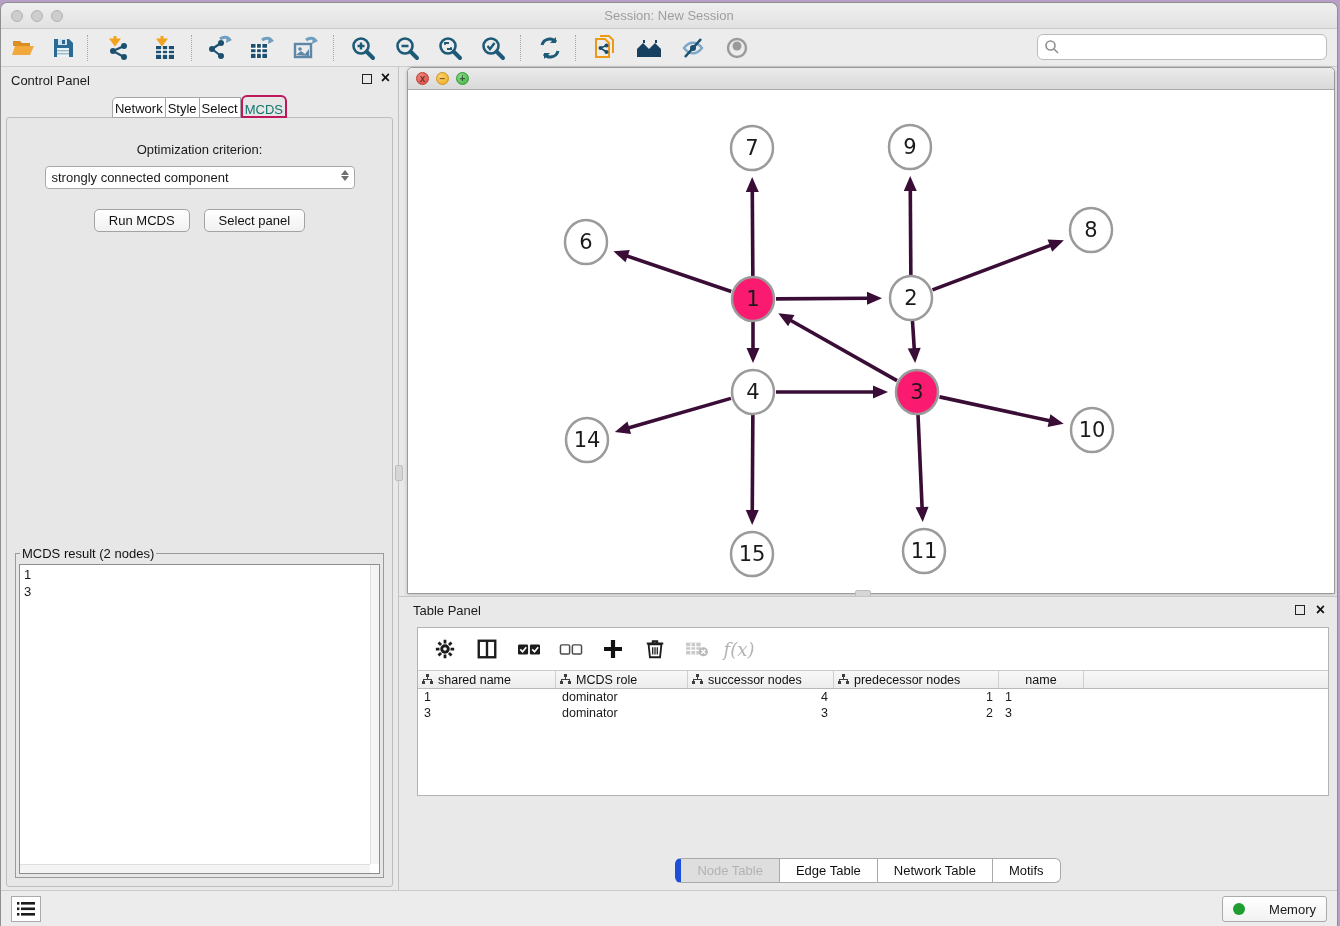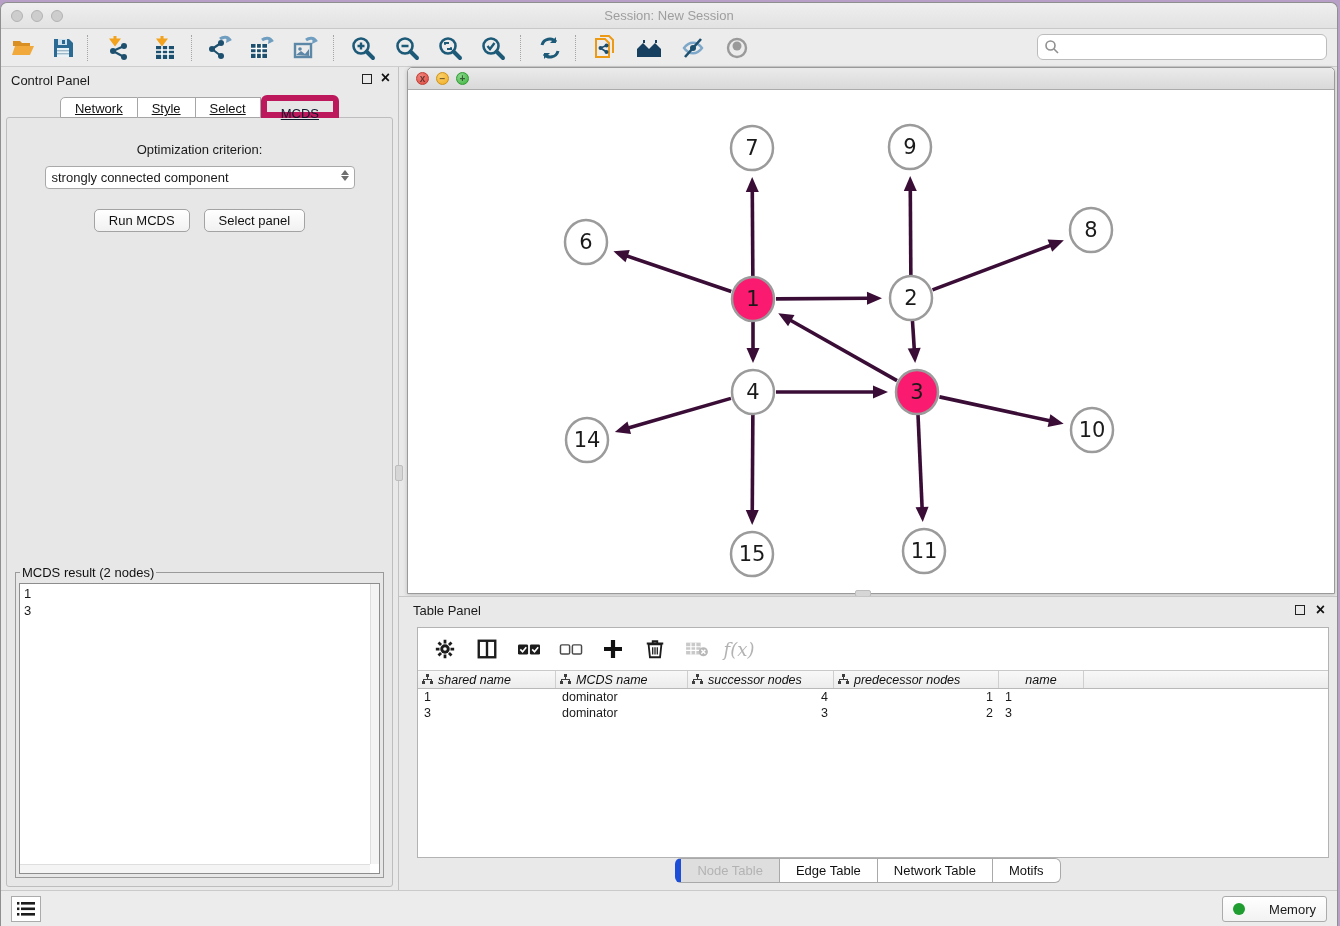--- a/index.html
+++ b/index.html
@@ -42,25 +42,25 @@
   
   .main { position:absolute; top:64px; left:0; right:0; height:824px; background:#e9e9e9; }
   
   .control-panel { position:absolute; left:0; top:0; width:398px; height:824px; border-right:1px solid #c2c2c2; }
   .panel-head { position:relative; height:26px; padding:6px 0 0 10px; }
   .panel-head .flo { position:absolute; right:26px; top:7px; width:10px; height:10px; border:1.6px solid #222; }
   .panel-head .clo { position:absolute; right:8px; top:3px; font-weight:700; font-size:16px; color:#111; line-height:16px; }
   .cp-tabs { position:absolute; top:30px; left:0; right:0; height:21px; display:flex; justify-content:center; z-index:3; }
   .cp-tab {
     background:#fff; border:1px solid #a6a6a6; border-left:none;
-    padding:3px 14px 2px; font-size:13px; color:#111;text-decoration:underline;
+    padding:3px 2px 2px; font-size:13px; color:#111;
   }
   .cp-tab:first-child { border-left:1px solid #a6a6a6; border-radius:5px 0 0 0; }
   .cp-tab.active {
-    background:#e6e6e6; color:#0f172a; border:6px solid #be185d;
+    background:#e6e6e6; color:#0f766e; border:2px solid #be185d;
     border-radius:6px 6px 0 0; margin-top:-2px; padding-top:5px;
   }
   .cp-body {
     position:absolute; top:50px; left:5px; right:5px; bottom:4px;
     background:#e7e7e7; border:1px solid #bdbdbd; border-radius:3px;
   }
   .opt-label { text-align:center; margin-top:24px; }
   .criterion {
     margin:9px auto 0; width:310px; height:23px; background:#fff;
     border:1px solid #a9a9a9; border-radius:4px; display:flex; align-items:center;
@@ -70,21 +70,21 @@
   .criterion .stepper i { width:0; height:0; border-left:4px solid transparent; border-right:4px solid transparent; }
   .criterion .stepper .up { border-bottom:5px solid #6e6e6e; }
   .criterion .stepper .dn { border-top:5px solid #6e6e6e; }
   .btn-row { display:flex; justify-content:center; gap:14px; margin-top:20px; }
   .pbtn {
     background:linear-gradient(#ffffff,#f1f1f1); border:1px solid #a3a3a3; border-radius:5px;
     padding:3px 14px; font-size:13px; color:#111;
   }
   fieldset.result {
     position:absolute; left:8px; right:8px; top:428px; bottom:8px;
-    border:1px solid #9a9a9a; padding:2px;margin-top:19px;
+    border:1px solid #9a9a9a; padding:2px;
   }
   fieldset.result legend { font-size:13px; padding:0 2px; margin-left:2px; color:#111; }
   .result-inner { position:absolute; left:3px; right:3px; top:3px; bottom:3px; background:#fff; border:1px solid #8d8d8d; overflow:hidden; }
   .result-lines { padding:1px 4px; }
   .result-lines .line { font-size:13px; line-height:17px; }
   .vtrack { position:absolute; right:0; top:0; bottom:9px; width:9px; background:#f4f4f4; border-left:1px solid #dedede; }
   .htrack { position:absolute; left:0; right:9px; bottom:0; height:9px; background:#f4f4f4; border-top:1px solid #dedede; }
   .split-handle { position:absolute; background:#d6d6d6; border:1px solid #bdbdbd; border-radius:2px; }
   
   .net-window {
@@ -100,25 +100,25 @@
   .net-title { position:absolute; left:0; right:0; top:3px; text-align:center; font-size:13px; color:#2a2a2a; }
   .dot { position:absolute; top:4px; width:13px; height:13px; border-radius:50%;
     font-size:10px; font-weight:700; text-align:center; line-height:12px; color:rgba(0,0,0,.55); }
   .dot.red { left:8px; background:radial-gradient(circle at 35% 30%, #f0837b, #dc4a3f); border:1px solid #c13b33;}
   .dot.yel { left:28px; background:radial-gradient(circle at 35% 30%, #fad06a, #f0ad22); border:1px solid #cf9217;}
   .dot.grn { left:48px; background:radial-gradient(circle at 35% 30%, #8ad88a, #3eb43f); border:1px solid #2f9a32;}
   .net-canvas { position:absolute; top:22px; left:0; width:926px; height:500px; background:#fff; }
   
   .table-panel { position:absolute; left:398px; top:529px; right:0; height:295px; background:#e9e9e9; border-top:1px solid #c6c6c6; }
   .tp-head { position:relative; height:26px; padding:6px 8px 0 14px; }
-  .tp-box { position:absolute; left:18px; right:8px; top:30px; height:231px; background:#fff; border:1px solid #b3b3b3; }
+  .tp-box { position:absolute; left:18px; right:8px; top:30px; height:169px; background:#fff; border:1px solid #b3b3b3; }
   .tp-toolbar { position:relative; height:42px; border-bottom:0; display:flex; align-items:center; gap:16px; padding-left:14px; }
   .tp-toolbar .tbi { display:flex; align-items:center; justify-content:center; width:26px; height:26px; }
   .fx { font-family:"DejaVu Serif","Liberation Serif",serif; font-style:italic; font-size:18px; color:#b3b3b3; }
-  .tbl-header { display:flex; height:19px; border-top:1px solid #c9c9c9; border-bottom:1px solid #b9b9b9; background:linear-gradient(#f8f8f8,#ececec);font-style:italic; }
+  .tbl-header { display:flex; height:19px; border-top:1px solid #c9c9c9; border-bottom:1px solid #b9b9b9; background:linear-gradient(#f8f8f8,#ececec); }
   .th { display:flex; align-items:center; gap:5px; padding:0 4px; border-right:1px solid #cfcfcf; font-size:12.5px; color:#111; overflow:hidden; }
   .th .lbl { white-space:nowrap; }
   .tbl-row { display:flex; height:16px; background:#fff; }
   .td { font-size:12.5px; padding:0 6px; white-space:nowrap; overflow:hidden; line-height:16px; }
   .tp-tabs { position:absolute; left:0; right:0; bottom:8px; display:flex; justify-content:center; }
   .tp-tab { background:#fff; border:1px solid #a9a9a9; border-left:none; padding:4px 16px 4px; font-size:13px; color:#111; }
   .tp-tab:first-child { border-left:6px solid #1d4ed8; border-radius:6px 0 0 6px; }
   .tp-tab:last-child { border-radius:0 6px 6px 0; }
   .tp-tab.active { background:#dedede; color:#b3b3b3; }
   
@@ -461,21 +461,21 @@
               <span><svg width="11" height="10" viewBox="0 0 11 10">
                   <g fill="#3d3d3d">
                     <rect x="4" y="0" width="3" height="3"></rect>
                     <rect x="0" y="7" width="3" height="3"></rect>
                     <rect x="8" y="7" width="3" height="3"></rect>
                     <path d="M5 3h1v2H5z"></path>
                     <path d="M1 5h9v1H1z"></path>
                     <path d="M1 5h1v2H1zM9 5h1v2H9z"></path>
                   </g>
                 </svg></span>
-              <span class="lbl">MCDS name</span>
+              <span class="lbl">MCDS role</span>
             </div>
             <div class="th" style="width: 146px; justify-content: flex-start;">
               <span><svg width="11" height="10" viewBox="0 0 11 10">
                   <g fill="#3d3d3d">
                     <rect x="4" y="0" width="3" height="3"></rect>
                     <rect x="0" y="7" width="3" height="3"></rect>
                     <rect x="8" y="7" width="3" height="3"></rect>
                     <path d="M5 3h1v2H5z"></path>
                     <path d="M1 5h9v1H1z"></path>
                     <path d="M1 5h1v2H1zM9 5h1v2H9z"></path>

